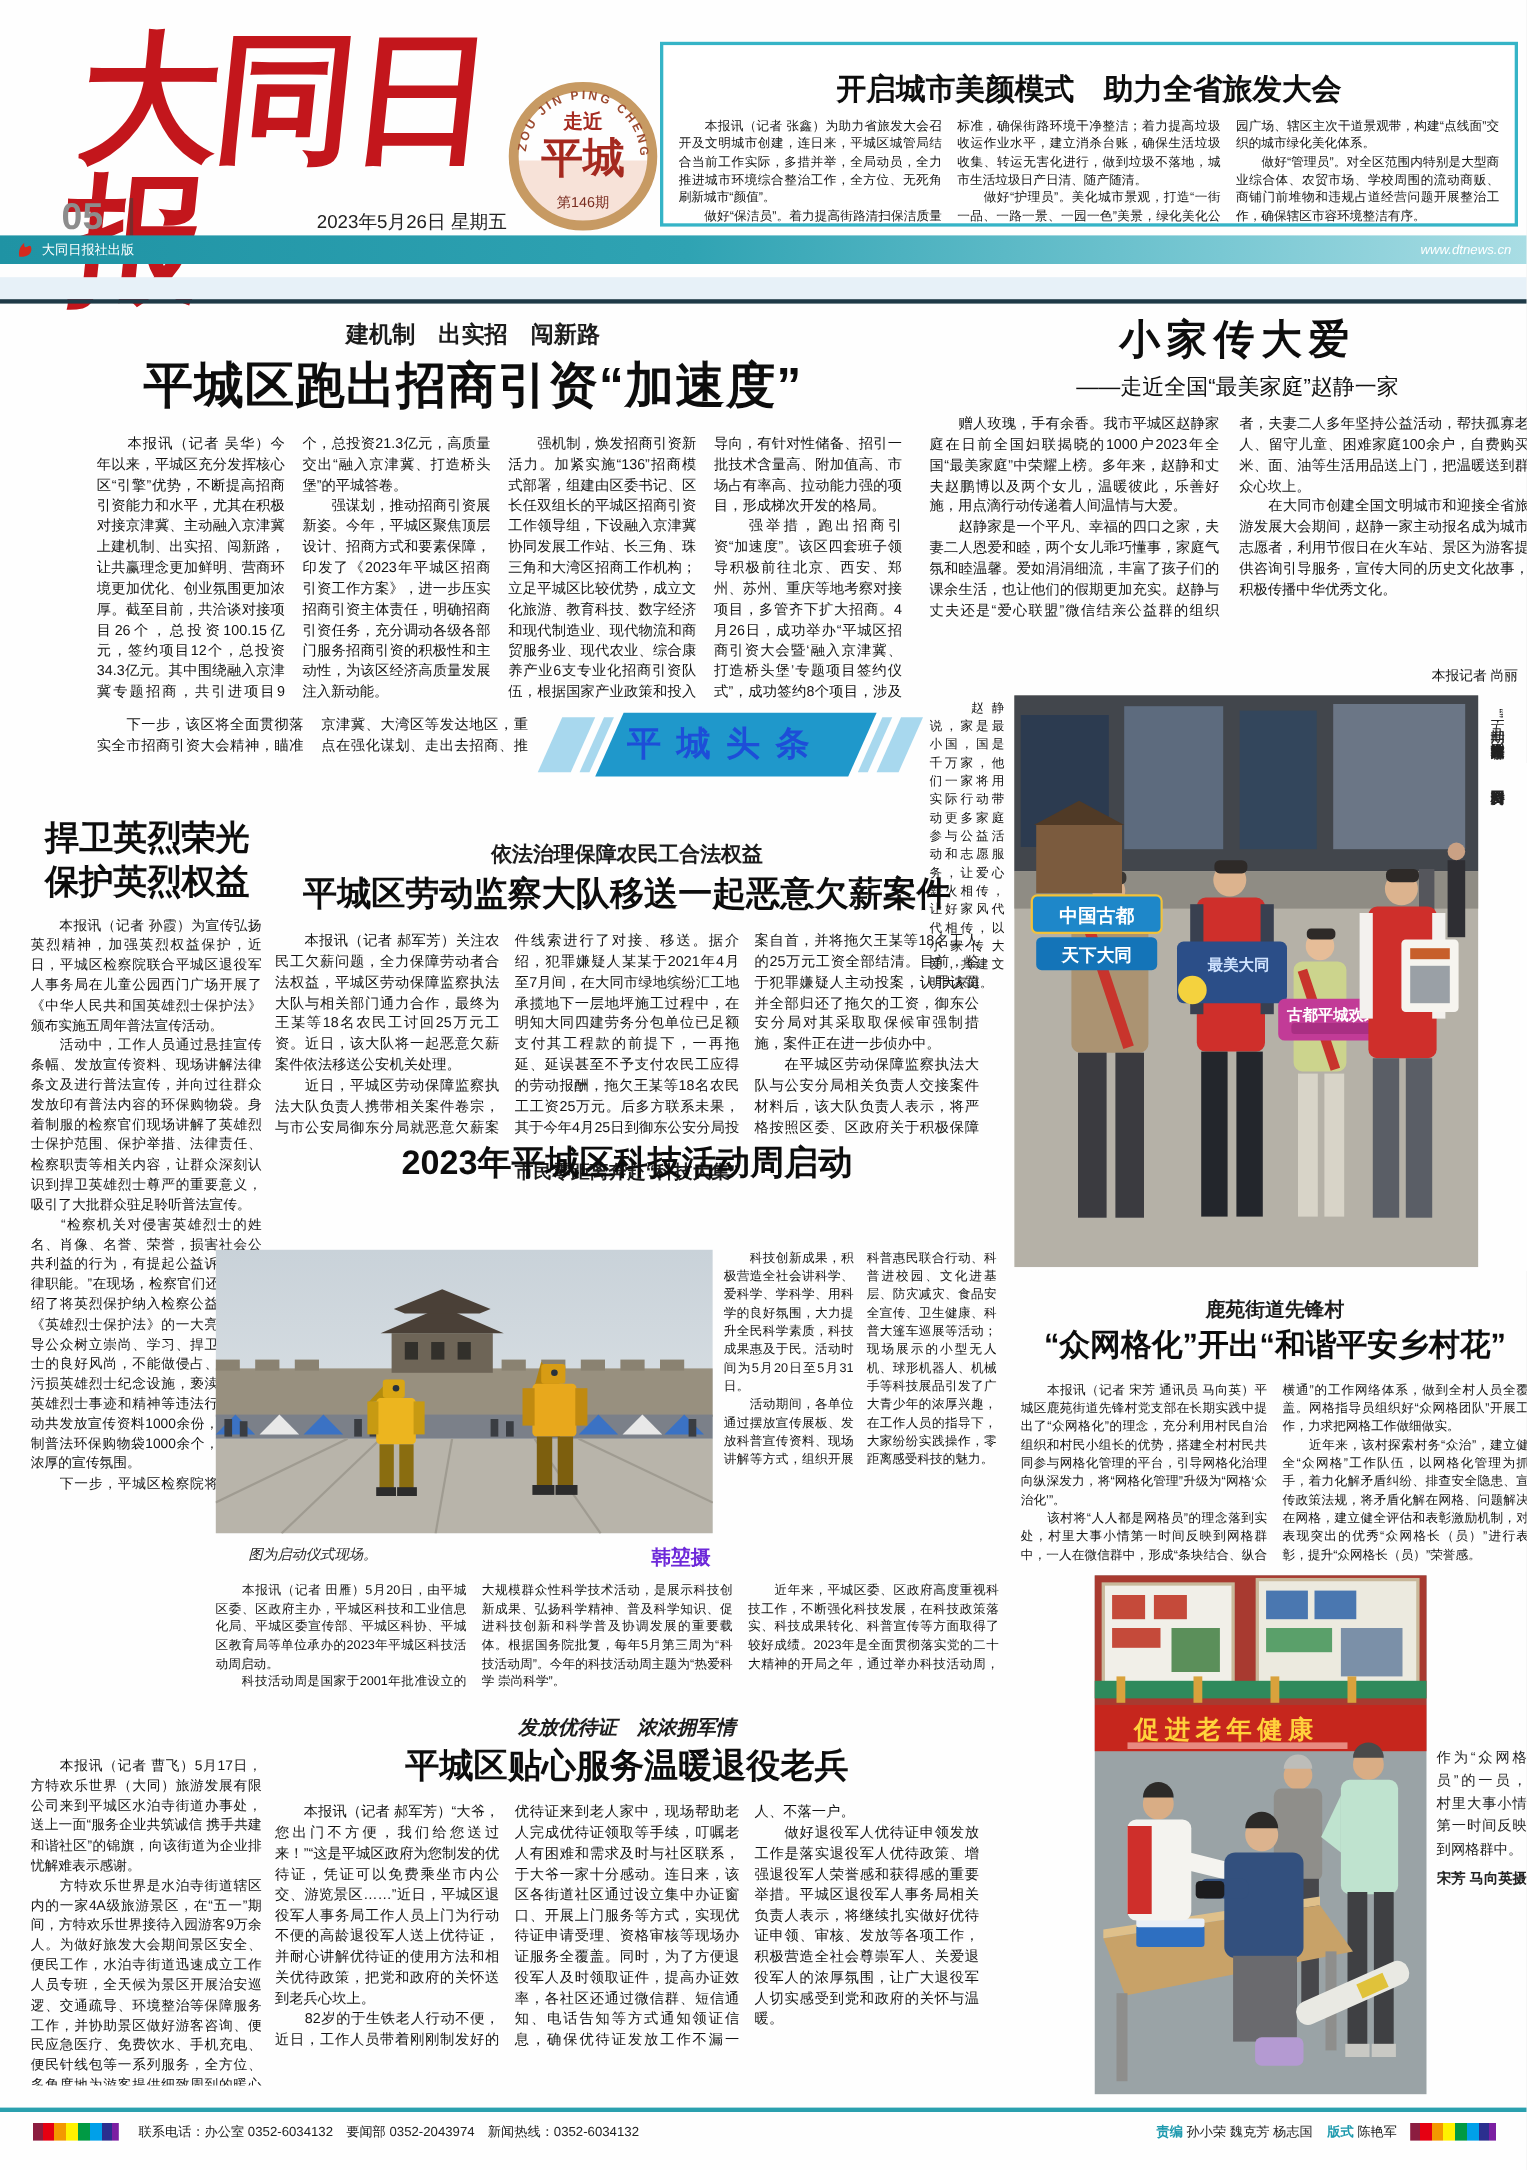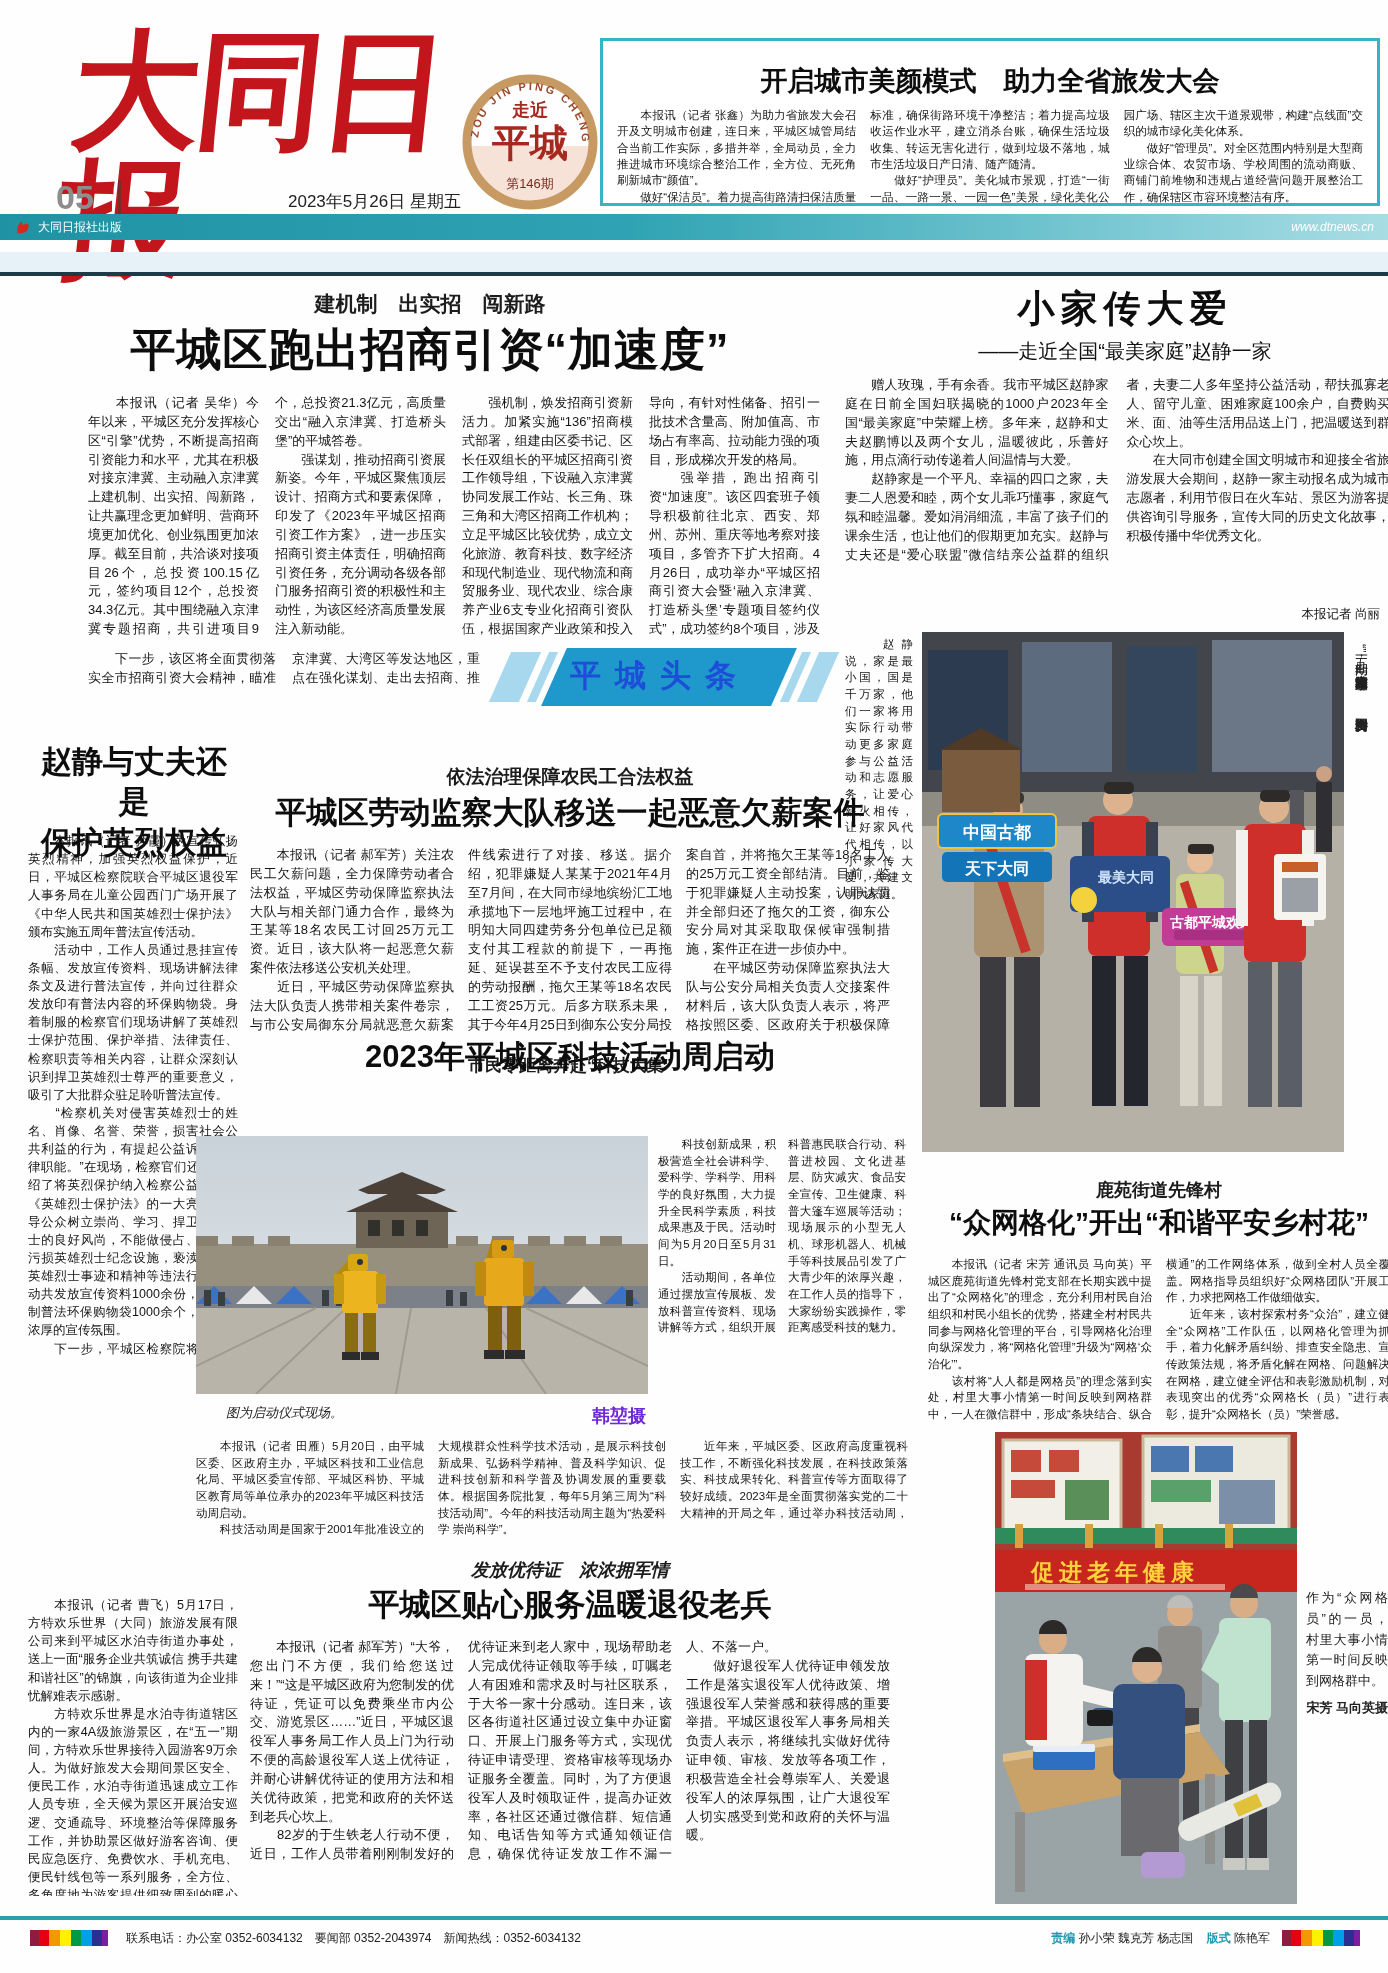--- a/index.html
+++ b/index.html
@@ -167,21 +167,21 @@
     <rect x="352" y="222" width="52" height="66" rx="4" fill="#f6f4ef"></rect>
     <rect x="360" y="246" width="36" height="34" fill="#9aa0a6"></rect>
     <rect x="360" y="230" width="36" height="10" fill="#c75f2a"></rect>
   </svg>
   <div class="abs vtext caption" style="left:1352px;top:644px;height:500px;line-height:1.3;">
     <span>“五一”期间，赵静一家在大同火车站迎接游客。</span>
     <span style="margin-top:26px;font-weight:bold;">资料图片</span>
   </div>
 
   <div class="abs headline" style="left:28px;top:742px;width:212px;font-size:31px;line-height:1.3;text-align:center;">
-    <div>赵静与丈夫还是</div>
+    <div>捍卫英烈荣光</div>
     <div>保护英烈权益</div>
   </div>
   <div class="abs jtext" style="left:28px;top:832px;width:210px;height:526px;font-size:12.5px;">　　本报讯（记者 孙霞）为宣传弘扬英烈精神，加强英烈权益保护，近日，平城区检察院联合平城区退役军人事务局在儿童公园西门广场开展了《中华人民共和国英雄烈士保护法》颁布实施五周年普法宣传活动。
 　　活动中，工作人员通过悬挂宣传条幅、发放宣传资料、现场讲解法律条文及进行普法宣传，并向过往群众发放印有普法内容的环保购物袋。身着制服的检察官们现场讲解了英雄烈士保护范围、保护举措、法律责任、检察职责等相关内容，让群众深刻认识到捍卫英雄烈士尊严的重要意义，吸引了大批群众驻足聆听普法宣传。
 　　“检察机关对侵害英雄烈士的姓名、肖像、名誉、荣誉，损害社会公共利益的行为，有提起公益诉讼的法律职能。”在现场，检察官们还着重介绍了将英烈保护纳入检察公益诉讼是《英雄烈士保护法》的一大亮点，倡导公众树立崇尚、学习、捍卫英雄烈士的良好风尚，不能做侵占、破坏、污损英雄烈士纪念设施，亵渎、否定英雄烈士事迹和精神等违法行为。活动共发放宣传资料1000余份，发放特制普法环保购物袋1000余个，营造了浓厚的宣传氛围。
 　　下一步，平城区检察院将继续发挥检察监督和公益诉讼职能，弘扬英烈事迹、传承英烈精神、捍卫英烈荣光，切实维护好英烈尊严，保护好英烈纪念设施。</div>
 
   <div class="abs jtext" style="left:28px;top:1596px;width:210px;height:300px;font-size:12.5px;">　　本报讯（记者 曹飞）5月17日，方特欢乐世界（大同）旅游发展有限公司来到平城区水泊寺街道办事处，送上一面“服务企业共筑诚信 携手共建和谐社区”的锦旗，向该街道为企业排忧解难表示感谢。
 　　方特欢乐世界是水泊寺街道辖区内的一家4A级旅游景区，在“五一”期间，方特欢乐世界接待入园游客9万余人。为做好旅发大会期间景区安全、便民工作，水泊寺街道迅速成立工作人员专班，全天候为景区开展治安巡逻、交通疏导、环境整治等保障服务工作，并协助景区做好游客咨询、便民应急医疗、免费饮水、手机充电、便民针线包等一系列服务，全方位、多角度地为游客提供细致周到的暖心服务，受到了企业和游客的一致好评。
 　　其间，水泊寺街道联合辖区职能部门将继续采取多种方式，立足景区重点时段、地段，强化巡逻防控，主动靠前服务，及时解决企业急难愁盼问题，以实际行动助力旅发大会，护航企业高质量发展。</div>

